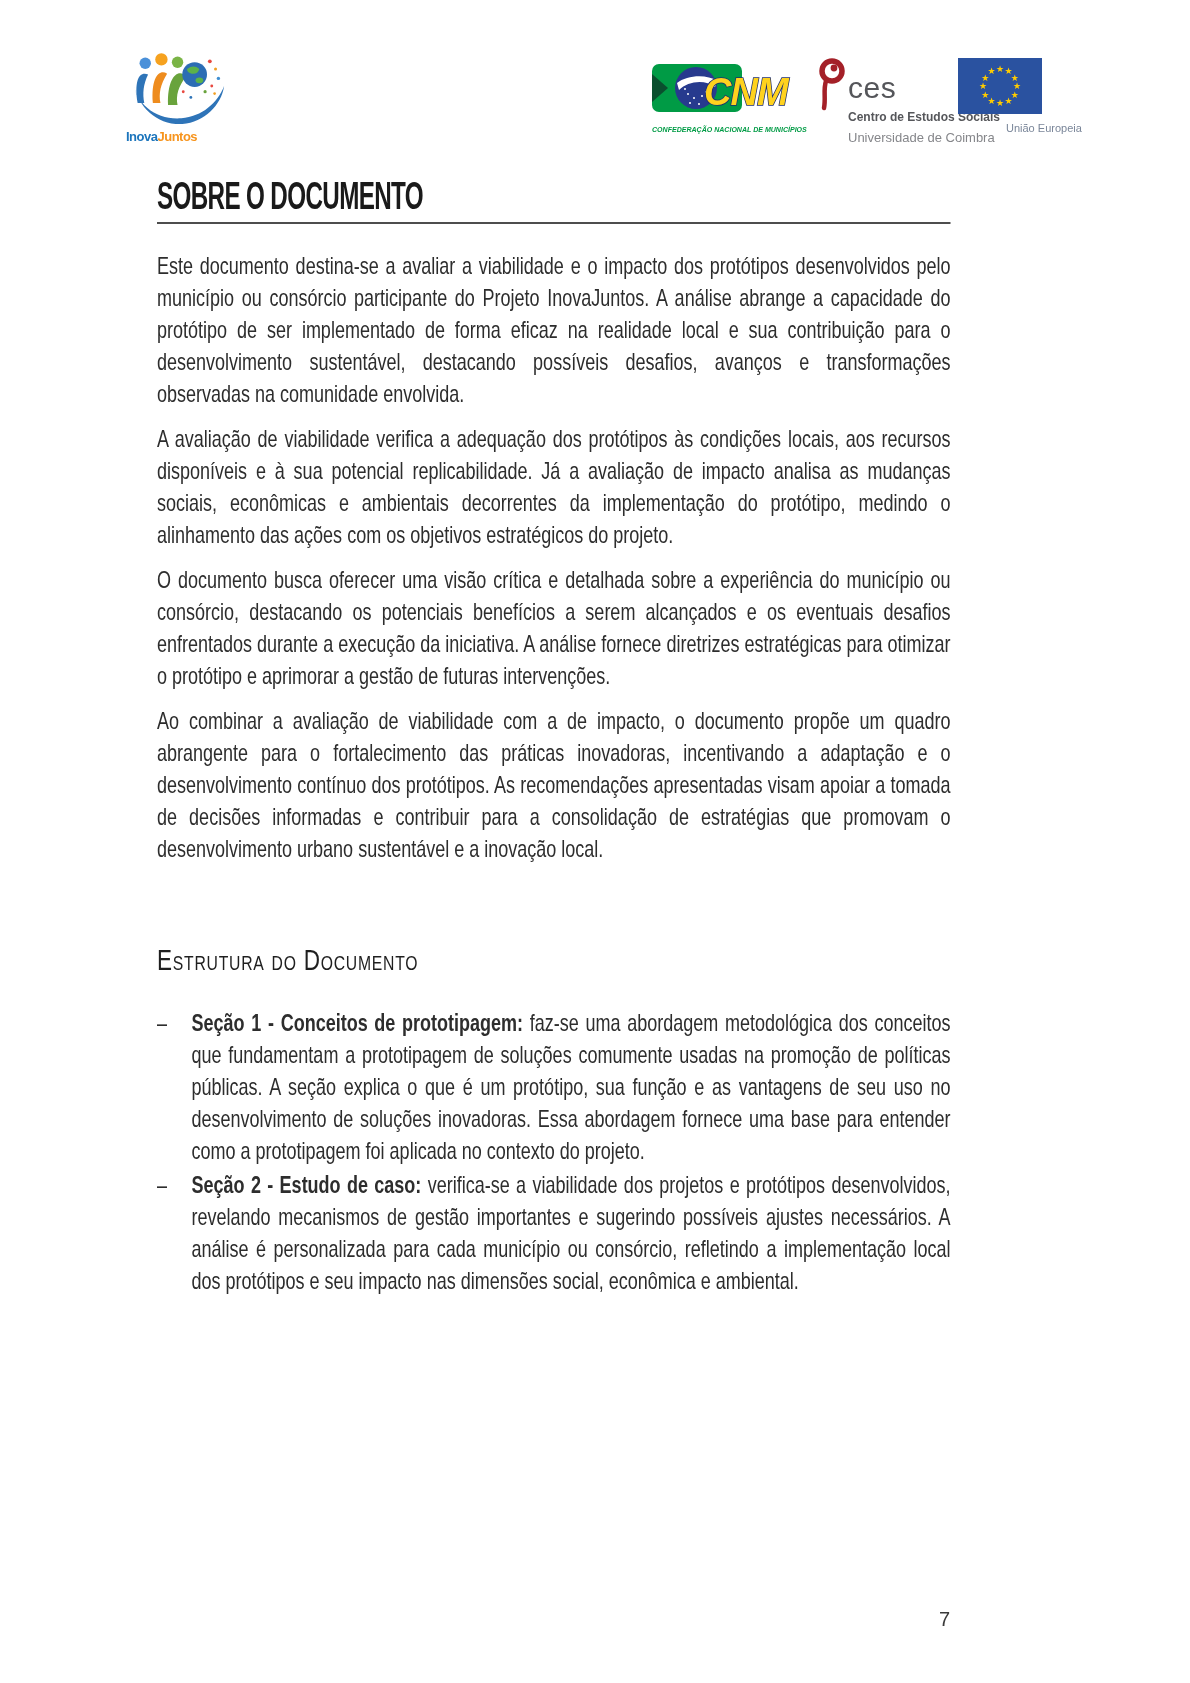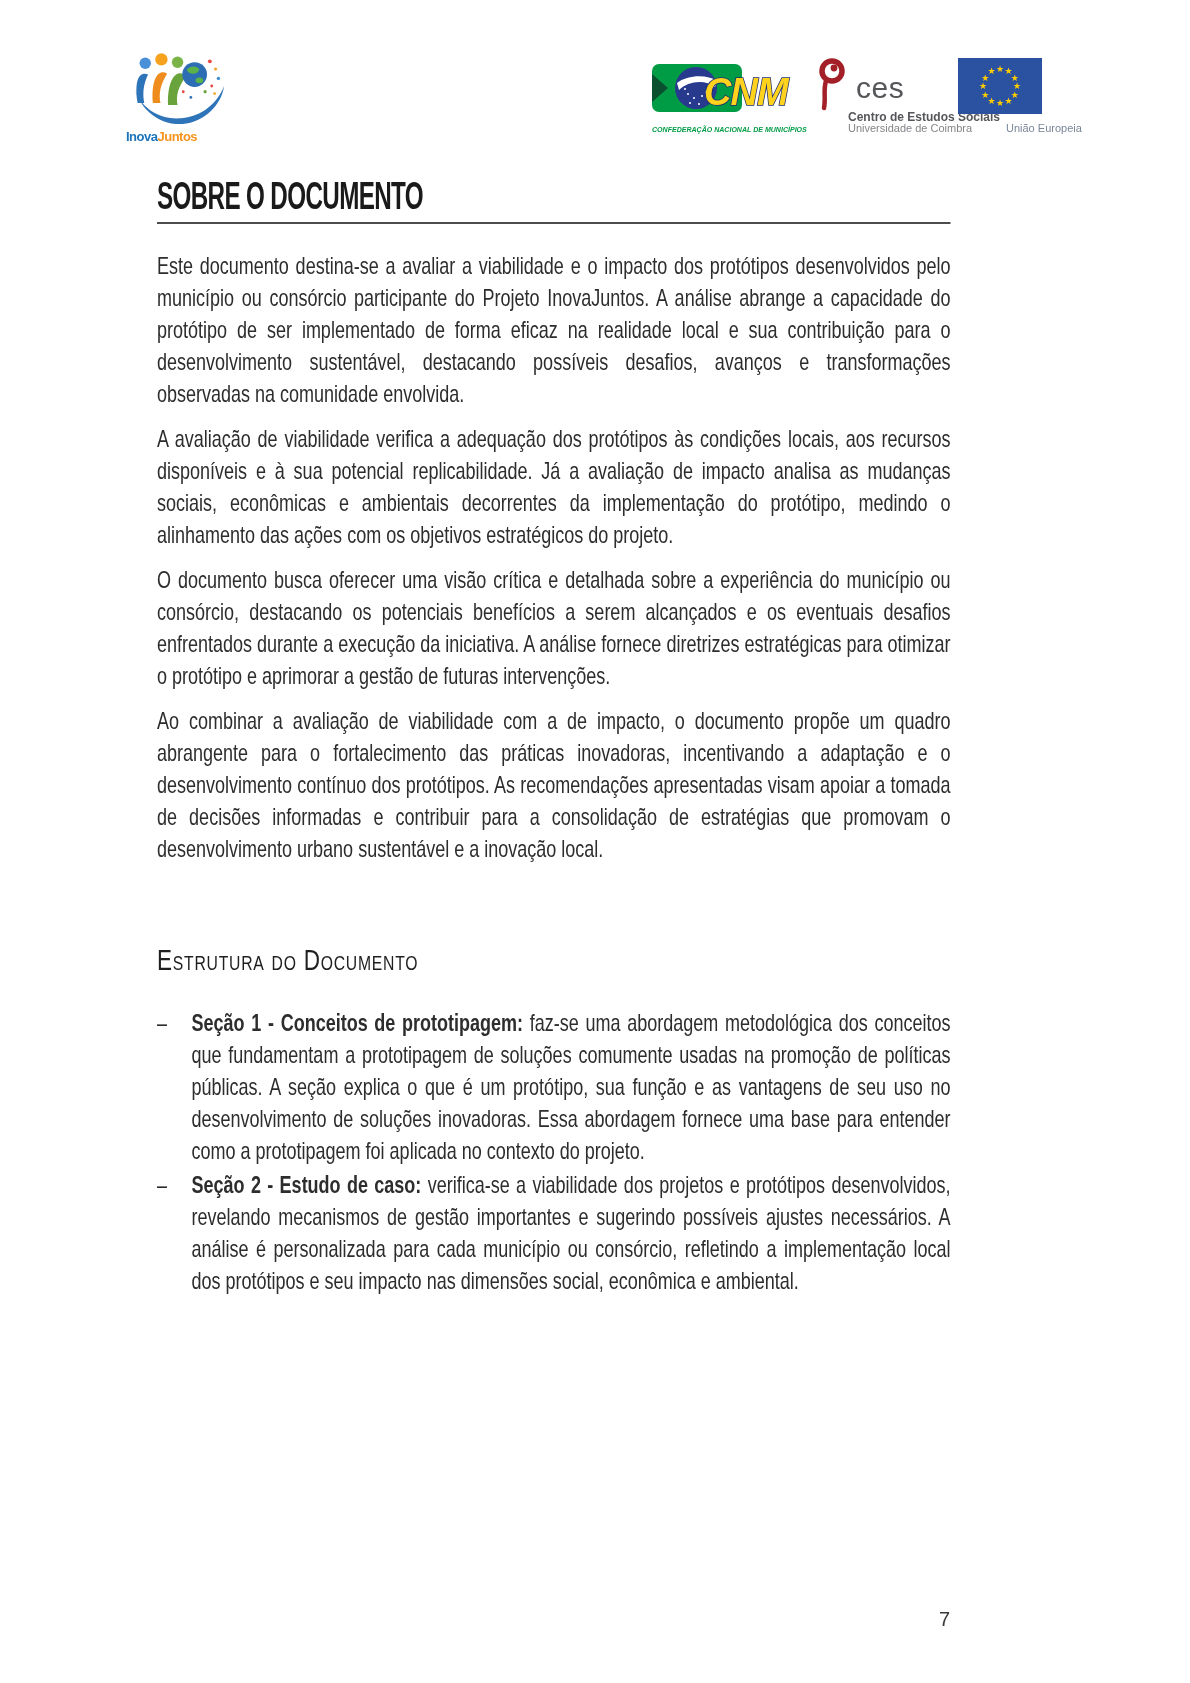--- a/index.html
+++ b/index.html
@@ -24,23 +24,23 @@
   .cnm-caption {
     margin-top: 3px;
     font-size: 8px; font-style: italic; font-weight: bold;
     color: var(--cnm_green, #009b45);
     white-space: nowrap;
     transform: scaleX(0.88); transform-origin: 0 0;
   }
 
   .logo-ces { left: 812px; top: 50px; width: 150px; height: 88px; }
   .ces-glyph { position: absolute; left: 6px; top: 6px; }
-  .ces-word { position: absolute; left: 44px; top: 22px; font-size: 30px; line-height: 32px; color: var(--ces_gray, #55565a); letter-spacing: 0.5px; }
+  .ces-word { position: absolute; left: 36px; top: 22px; font-size: 30px; line-height: 32px; color: var(--ces_gray, #55565a); letter-spacing: 0.5px; }
   .ces-line1 { position: absolute; left: 36px; top: 60px; font-size: 12px; font-weight: bold; color: var(--ces_gray, #55565a); white-space: nowrap; }
-  .ces-line2 { position: absolute; left: 36px; top: 72px; font-size: 11px; color: #85868a; white-space: nowrap; }
+  .ces-line2 { position: absolute; left: 36px; top: 80px; font-size: 13px; color: #85868a; white-space: nowrap; }
 
   .logo-eu { left: 958px; top: 58px; width: 84px; text-align: center; }
   .eu-caption { margin-top: 4px; font-size: 11px; color: #7a8699; white-space: nowrap; margin-left: 48px; }
 
   
   .content {
     position: absolute;
     left: 157px; top: 176px;
     width: 1058px;
     transform: scaleX(0.75);

